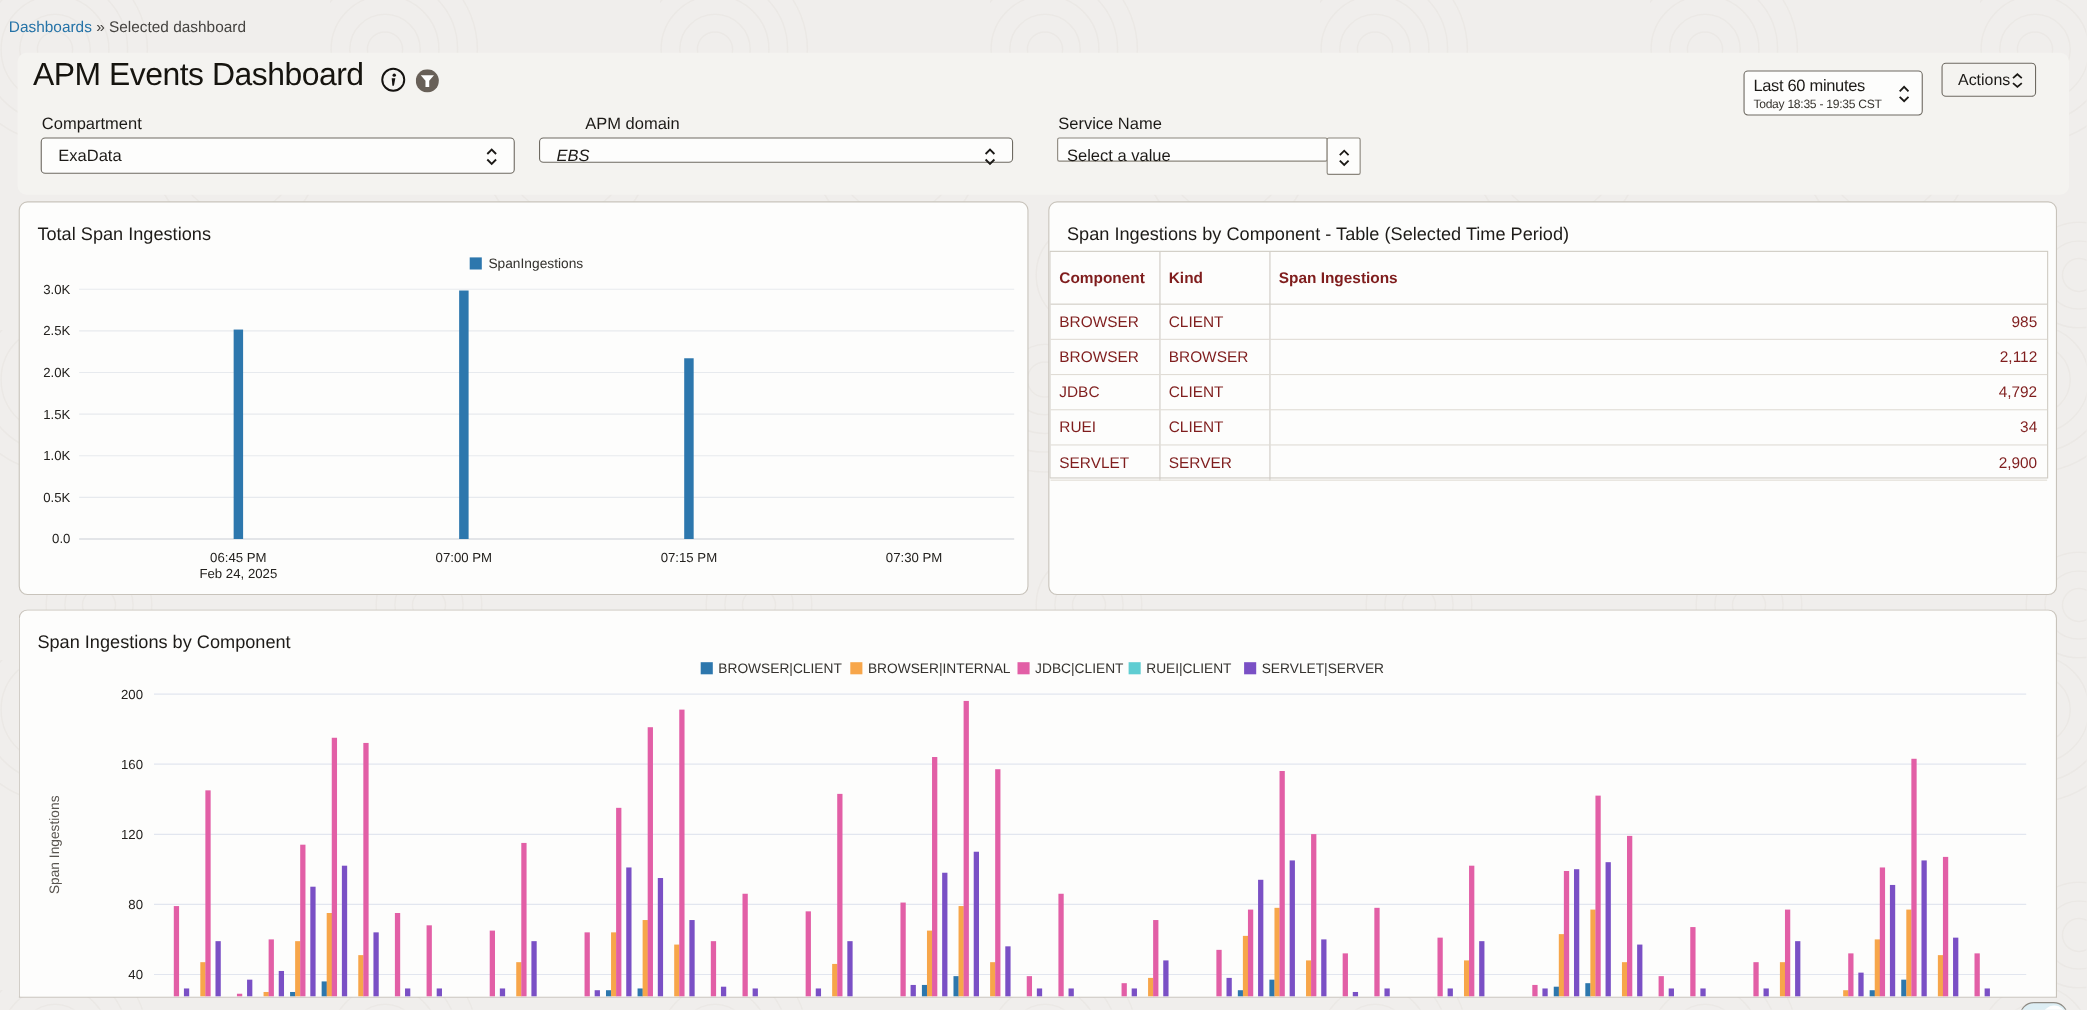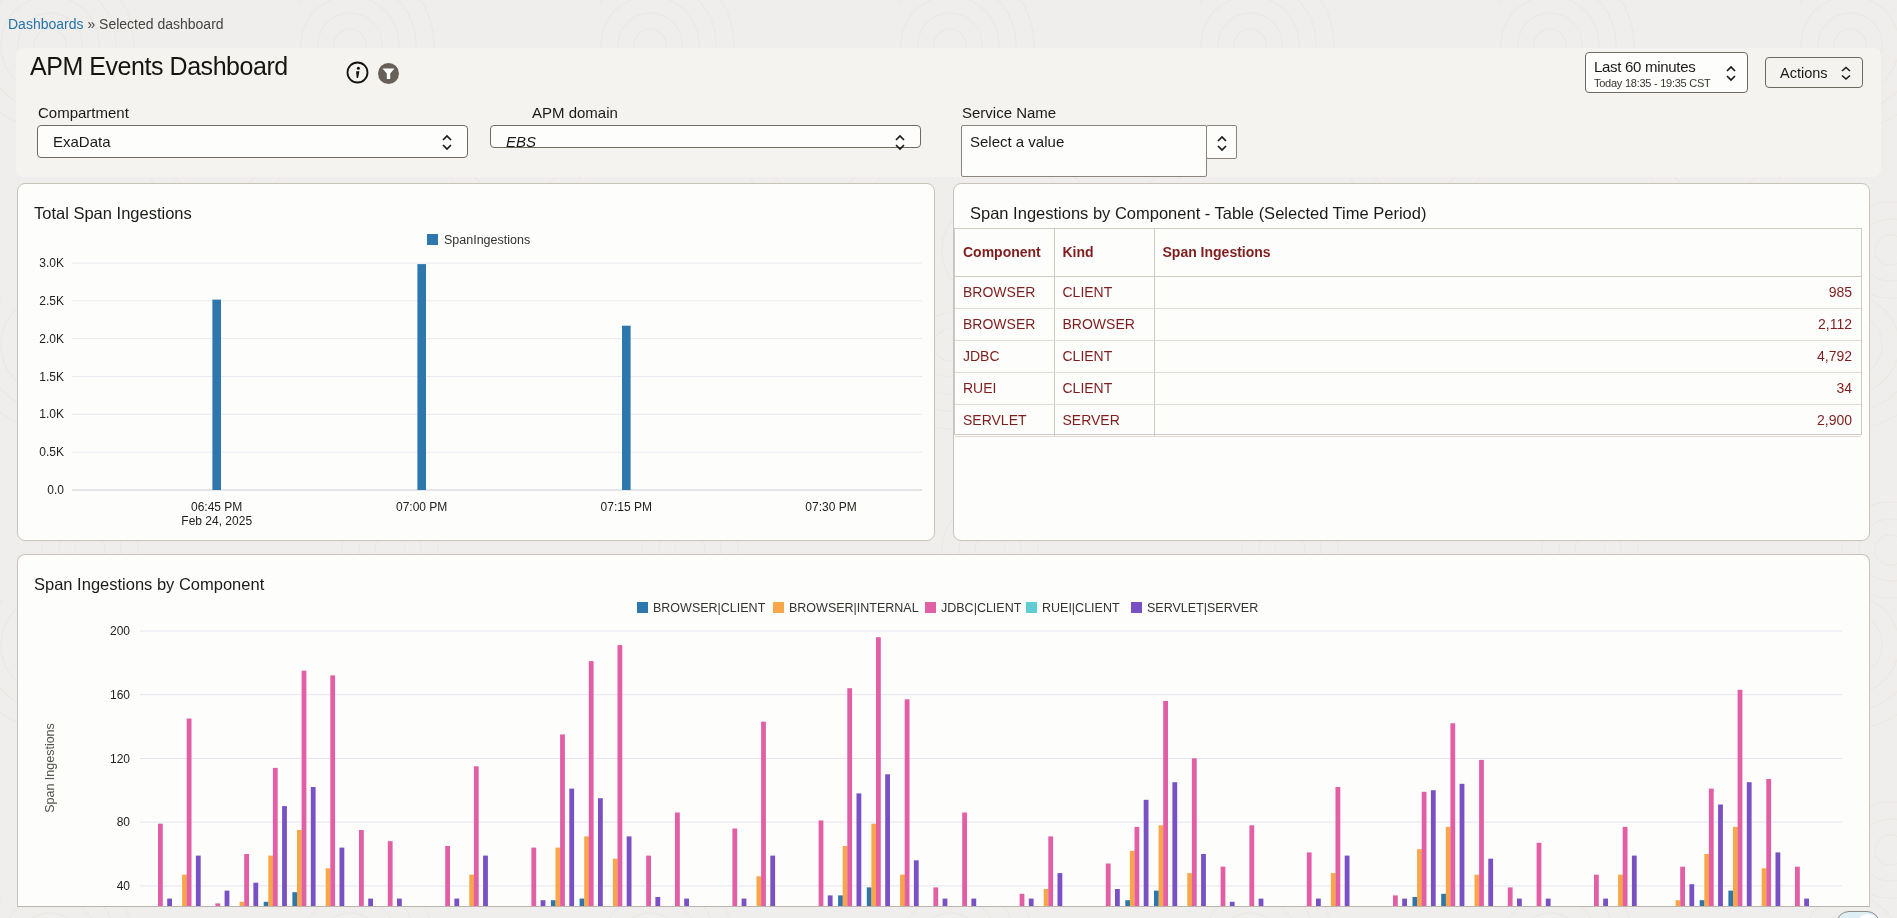--- a/index.html
+++ b/index.html
@@ -31,43 +31,43 @@
       </g>
     </pattern>
   </defs>
   <rect x="0" y="0" width="1897" height="918" fill="url(#swirl)"></rect>
 </svg>
 
 <div class="abs" style="left:8px; top:16px; font-size:14px; color:#454340;"><span style="color:#2573a7;">Dashboards</span> » Selected dashboard</div>
 
 <div class="abs" style="left:16px; top:48px; width:1865px; height:129px; background:#f4f3f0; border-radius:8px;"></div>
 
-<div class="abs" style="left:30px; top:52px; font-size:25px; letter-spacing:-0.45px; color:#16140f;">APM Events Dashboard</div>
+<div class="abs" style="left:30px; top:52px; font-size:29px; letter-spacing:-0.45px; color:#16140f;">APM Events Dashboard</div>
 
 <svg class="abs" style="left:346px; top:61px;" width="23" height="23" viewBox="0 0 23 23">
   <circle cx="11.5" cy="11.5" r="10" fill="none" stroke="#141210" stroke-width="1.8"></circle>
   <circle cx="12.4" cy="7.3" r="1.55" fill="#141210"></circle>
   <path d="M10.1 10.2 L13.4 10.2 L12.1 16.9 L10.7 16.9 Z" fill="#141210"></path>
 </svg>
 
 <svg class="abs" style="left:378px; top:63px;" width="21" height="21" viewBox="0 0 21 21">
   <circle cx="10.5" cy="10.5" r="10.5" fill="#686058"></circle>
   <path d="M4.5 5.5 L16.5 5.5 L12.2 10.5 L12.2 16 L8.8 16 L8.8 10.5 Z" fill="#ffffff"></path>
 </svg>
 
-<div class="abs" style="left:1585px; top:52px; width:163px; height:41px; background:#fdfdfc; border:1px solid #6e6a62; border-radius:4px;">
+<div class="abs" style="left:1585px; top:64px; width:163px; height:41px; background:#fdfdfc; border:1px solid #6e6a62; border-radius:4px;">
   <div class="abs" style="left:8px; top:5px; font-size:15px; letter-spacing:-0.3px; color:#1c1a17;">Last 60 minutes</div>
   <div class="abs" style="left:8px; top:24px; font-size:11px; letter-spacing:-0.25px; color:#38352f;">Today 18:35 - 19:35 CST</div>
   <svg class="abs" style="right:8px; top:11px;" width="16" height="19" viewBox="0 0 16 19">
     <path d="M4 7 L8 3 L12 7" fill="none" stroke="#1c1a17" stroke-width="1.7"></path>
     <path d="M4 12 L8 16 L12 12" fill="none" stroke="#1c1a17" stroke-width="1.7"></path>
   </svg>
 </div>
 
-<div class="abs" style="left:1765px; top:57px; width:98px; height:31px; border:1px solid #6e6a62; border-radius:4px;">
+<div class="abs" style="left:1765px; top:57px; width:86px; height:31px; border:1px solid #6e6a62; border-radius:4px;">
   <div class="abs" style="left:14px; top:7px; font-size:14.5px; color:#1c1a17;">Actions</div>
   <svg class="abs" style="right:9px; top:7px;" width="14" height="17" viewBox="0 0 14 17">
     <path d="M3 6 L7 2.5 L11 6" fill="none" stroke="#1c1a17" stroke-width="1.6"></path>
     <path d="M3 10.5 L7 14 L11 10.5" fill="none" stroke="#1c1a17" stroke-width="1.6"></path>
   </svg>
 </div>
 
 <div class="lbl" style="left:38px; top:104px;">Compartment</div>
 <div class="lbl" style="left:500px; top:104px;margin-left:32px;">APM domain</div>
 <div class="lbl" style="left:962px; top:104px;">Service Name</div>
@@ -77,21 +77,21 @@
     <path d="M4 8 L8 4 L12 8" fill="none" stroke="#1c1a17" stroke-width="1.7"></path>
     <path d="M4 13 L8 17 L12 13" fill="none" stroke="#1c1a17" stroke-width="1.7"></path>
   </svg>
 </div>
 <div class="inp" style="left:490px; top:125px; width:431px; height:23px;font-style:italic;">EBS
   <svg class="chev" style="right:12px; top:6px;" width="16" height="21" viewBox="0 0 16 21">
     <path d="M4 8 L8 4 L12 8" fill="none" stroke="#1c1a17" stroke-width="1.7"></path>
     <path d="M4 13 L8 17 L12 13" fill="none" stroke="#1c1a17" stroke-width="1.7"></path>
   </svg>
 </div>
-<div class="inp" style="left:961px; top:125px; width:246px; height:52px; border-color:#8a857c; border-radius:2px; padding-left:8px;">Select a value</div>
+<div class="inp" style="left:961px; top:125px; width:246px; height:22px; border-color:#8a857c; border-radius:2px; padding-left:8px;">Select a value</div>
 <div class="abs" style="left:1206px; top:125px; width:31px; height:34px; background:#fdfdfc; border:1px solid #8a857c; border-radius:2px;">
   <svg class="chev" style="left:7px; top:7px;" width="16" height="21" viewBox="0 0 16 21">
     <path d="M4 8 L8 4 L12 8" fill="none" stroke="#1c1a17" stroke-width="1.7"></path>
     <path d="M4 13 L8 17 L12 13" fill="none" stroke="#1c1a17" stroke-width="1.7"></path>
   </svg>
 </div>
 
 <div class="card" style="left:17px; top:183px; width:918px; height:358px;"></div>
 <div class="ptitle" style="left:34px; top:204px;">Total Span Ingestions</div>
 <svg class="abs" style="left:17px; top:183px;" width="918" height="358" viewBox="0 0 918 358">

